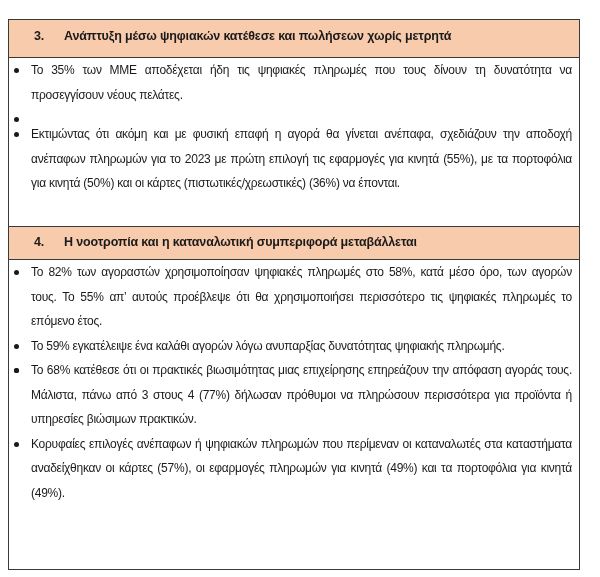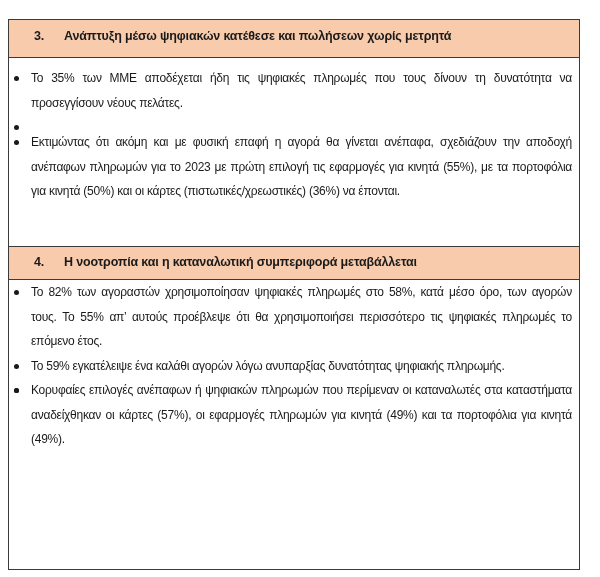--- a/index.html
+++ b/index.html
@@ -45,22 +45,21 @@
     }
     #h4 {
       height: 34px;
       padding: 8px 0 0 25px;
       border-top: 1px solid #3a3a3a;
     }
     .section-body {
       box-sizing: border-box;
     }
     #b3 {
-      height: 188px;
-      padding-top: 8px;
+      height: 168px;
     }
     #b4 {
     }
     ul.bullets {
       list-style: none;
       margin: 0;
       padding: 0 7px 0 0;
     }
     ul.bullets li {
       position: relative;
@@ -120,18 +119,22 @@
       </li>
       <li>
         <span class="dot"></span>
         <span>Το 59% εγκατέλειψε ένα καλάθι αγορών λόγω ανυπαρξίας δυνατότητας ψηφιακής πληρωμής.</span>
       </li>
       <li>
         <span class="dot"></span>
       </li>
       <li>
         <span class="dot"></span>
+        <span>Το 68% κατέθεσε ότι οι πρακτικές βιωσιμότητας μιας επιχείρησης επηρεάζουν την απόφαση αγοράς τους. Μάλιστα, πάνω από 3 στους 4 (77%) δήλωσαν πρόθυμοι να πληρώσουν περισσότερα για προϊόντα ή υπηρεσίες βιώσιμων πρακτικών.</span>
+      </li>
+      <li>
+        <span class="dot"></span>
         <span> Κορυφαίες επιλογές ανέπαφων ή ψηφιακών πληρωμών που περίμεναν οι καταναλωτές στα καταστήματα αναδείχθηκαν οι κάρτες (57%), οι εφαρμογές πληρωμών για κινητά (49%) και τα πορτοφόλια για κινητά (49%).</span>
       </li>
     </ul>
   </div>
 
 </div>
 
 </body></html>

